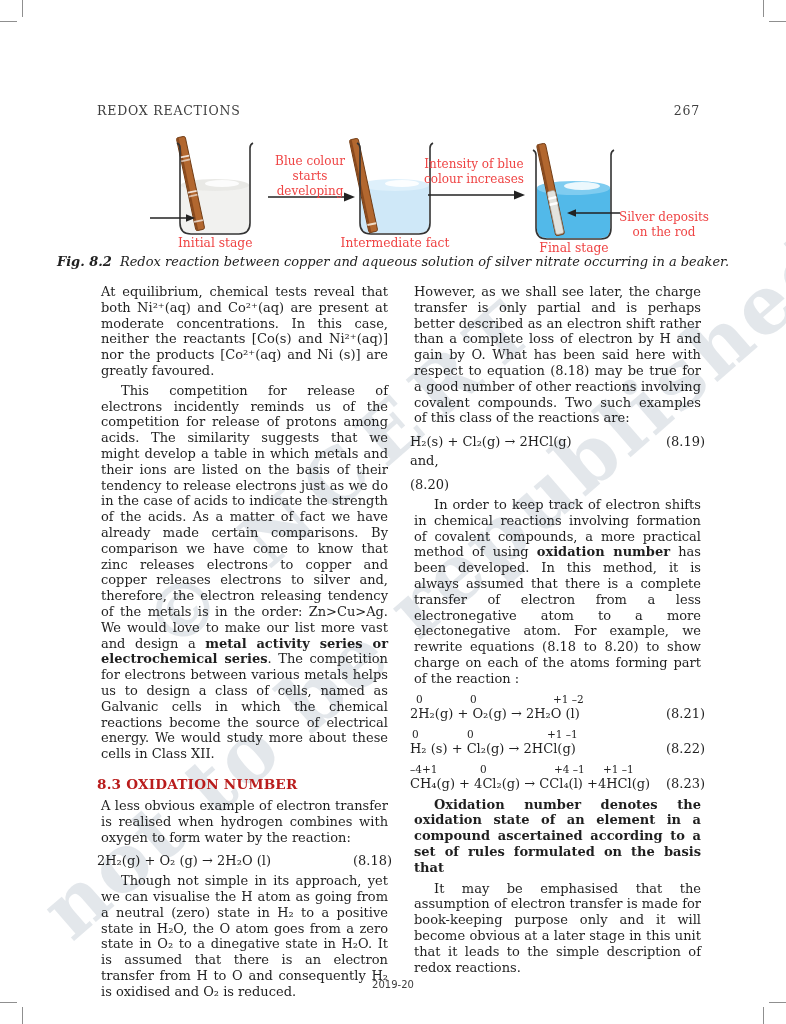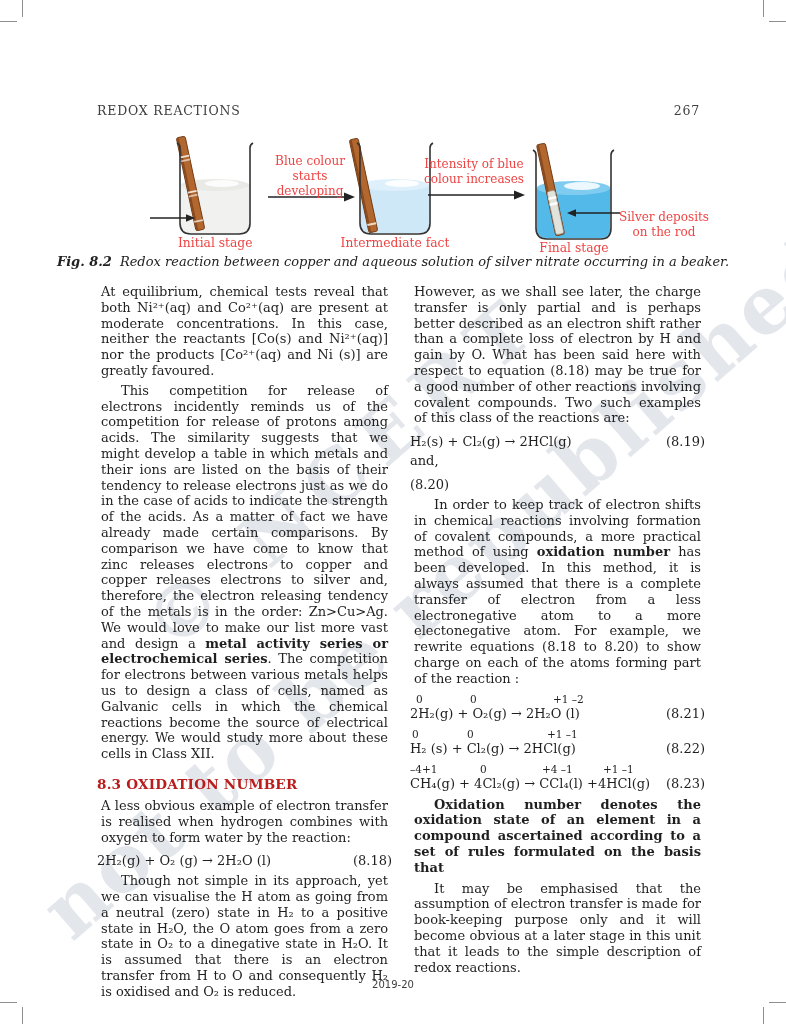--- a/index.html
+++ b/index.html
@@ -180,21 +180,21 @@
         <span style="left:137px;">+1 –1</span>
       </div>
       <div class="eq tight">
         <span class="f">H₂ (s) + Cl₂(g) →  2HCl(g)</span>
         <span class="n">(8.22)</span>
       </div>
 
       <div class="oxl">
         <span style="left:0px;">–4+1</span>
         <span style="left:70px;">0</span>
-        <span style="left:132px;text-align:right;">+4 –1</span>
+        <span style="left:144px;text-align:right;">+4 –1</span>
         <span style="left:193px;">+1 –1</span>
       </div>
       <div class="eq tight">
         <span class="f">CH₄(g) + 4Cl₂(g) →  CCl₄(l) +4HCl(g)</span>
         <span class="n">(8.23)</span>
       </div>
 
       <p class="indent boldp" style="margin-top:5px;">Oxidation number denotes the oxidation state of an element in a compound ascertained according to a set of rules formulated on the basis that</p>
       <p class="indent" style="margin-top:5px;">It may be emphasised that the assumption of electron transfer is made for book-keeping purpose only and it will become obvious at a later stage in this unit that it leads to the simple description of redox reactions.</p>
     </div>

